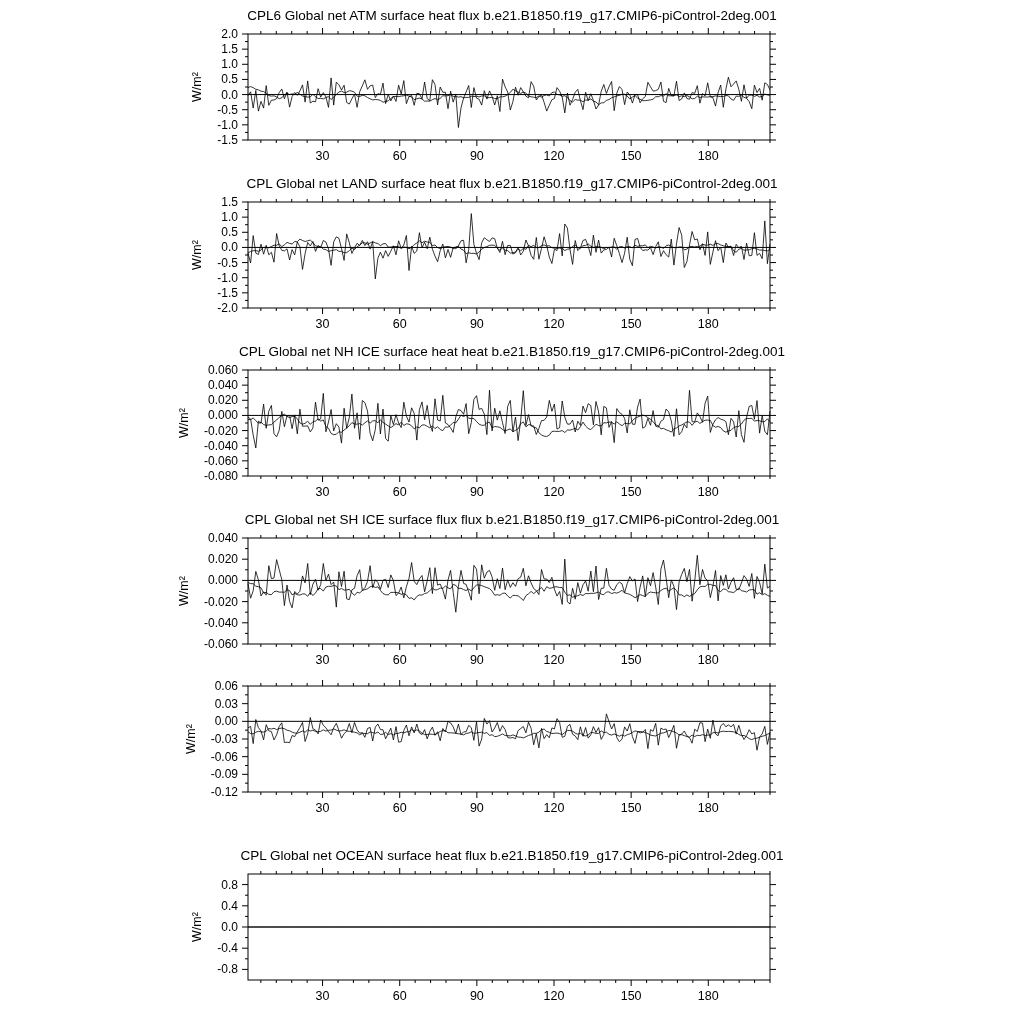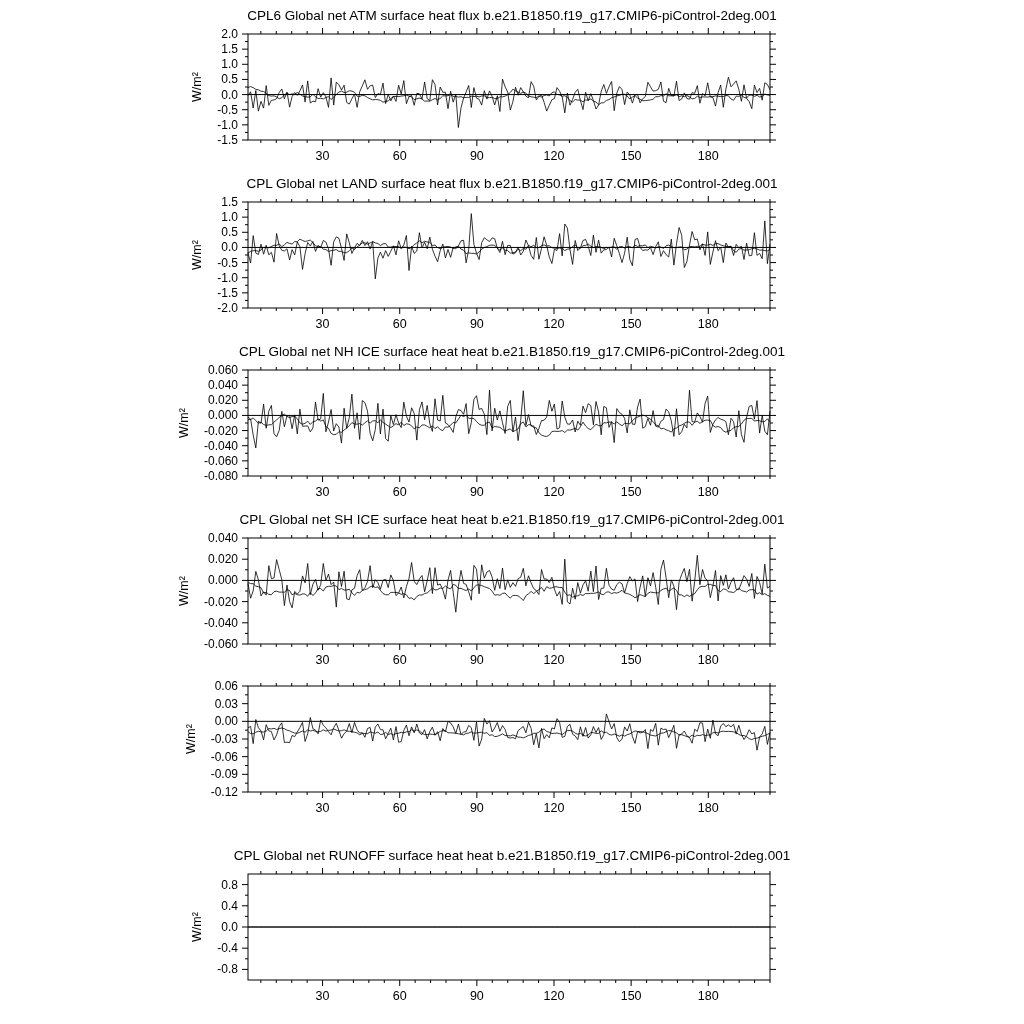--- a/index.html
+++ b/index.html
@@ -409,21 +409,21 @@
         <line x1="770" y1="114" x2="770" y2="117" stroke="#000" stroke-width="1"></line>
         <line x1="770" y1="8" x2="770" y2="5" stroke="#000" stroke-width="1"></line>
         <text x="187.8" y="61" text-anchor="middle" font-size="12.5" transform="rotate(-90 187.8 61)">W/m²</text>
         <line x1="248" y1="53.42857142857142" x2="770" y2="53.42857142857142" stroke="#000" stroke-width="1"></line>
         <polyline points="248.0,55.2 250.6,57.0 253.2,73.1 255.8,86.0 258.4,59.1 261.0,61.3 263.6,42.1 266.2,66.3 268.8,49.2 271.4,43.4 274.0,71.8 276.6,74.8 279.2,68.4 281.8,49.4 284.4,64.7 287.0,53.7 289.6,53.5 292.1,66.7 294.7,52.9 297.3,71.9 299.9,47.2 302.5,64.2 305.1,64.1 307.7,63.9 310.3,69.9 312.9,66.0 315.5,40.1 318.1,58.2 320.7,56.9 323.3,31.4 325.9,69.8 328.5,60.0 331.1,47.5 333.7,68.9 336.3,61.7 338.9,65.0 341.5,81.1 344.1,46.2 346.7,66.3 349.3,55.5 351.9,32.1 354.5,66.3 357.1,50.8 359.7,77.4 362.3,38.5 364.9,40.7 367.5,49.1 370.1,71.2 372.7,78.8 375.3,67.5 377.9,41.3 380.4,72.0 383.0,47.1 385.6,76.5 388.2,79.2 390.8,53.7 393.4,62.6 396.0,52.6 398.6,61.0 401.2,65.6 403.8,40.2 406.4,54.1 409.0,60.1 411.6,45.8 414.2,51.5 416.8,78.1 419.4,47.7 422.0,39.9 424.6,57.8 427.2,43.4 429.8,61.8 432.4,69.4 435.0,36.8 437.6,58.0 440.2,59.0 442.8,33.3 445.4,61.0 448.0,62.5 450.6,65.9 453.2,70.4 455.8,54.8 458.4,47.5 461.0,48.5 463.6,52.3 466.1,41.6 468.7,71.7 471.3,60.6 473.9,37.4 476.5,33.7 479.1,47.4 481.7,46.4 484.3,52.1 486.9,72.6 489.5,28.1 492.1,68.9 494.7,46.2 497.3,58.1 499.9,48.8 502.5,60.7 505.1,71.5 507.7,44.3 510.3,38.4 512.9,69.8 515.5,55.0 518.1,78.6 520.7,58.5 523.3,28.7 525.9,63.3 528.5,52.6 531.1,64.1 533.7,63.9 536.3,72.5 538.9,66.4 541.5,58.6 544.1,58.3 546.7,55.0 549.3,38.4 551.9,49.3 554.4,42.0 557.0,67.1 559.6,65.7 562.2,39.0 564.8,55.2 567.4,62.1 570.0,62.1 572.6,58.0 575.2,70.0 577.8,59.2 580.4,63.3 583.0,44.1 585.6,50.7 588.2,41.7 590.8,43.6 593.4,62.8 596.0,39.5 598.6,49.9 601.2,72.8 603.8,44.4 606.4,45.9 609.0,65.4 611.6,59.6 614.2,80.6 616.8,46.6 619.4,50.6 622.0,52.3 624.6,56.2 627.2,70.9 629.8,47.8 632.4,62.2 635.0,62.3 637.6,45.0 640.1,37.1 642.7,66.2 645.3,64.6 647.9,56.4 650.5,63.3 653.1,48.6 655.7,64.1 658.3,65.2 660.9,59.2 663.5,57.5 666.1,47.0 668.7,49.9 671.3,59.0 673.9,74.4 676.5,46.8 679.1,72.8 681.7,69.7 684.3,62.2 686.9,66.0 689.5,28.3 692.1,59.6 694.7,60.0 697.3,50.9 699.9,54.5 702.5,60.2 705.1,41.3 707.7,34.1 710.3,70.4 712.9,62.3 715.5,57.8 718.1,55.5 720.7,57.1 723.3,58.0 725.9,59.6 728.4,72.7 731.0,56.3 733.6,59.9 736.2,75.0 738.8,48.7 741.4,72.6 744.0,80.3 746.6,55.2 749.2,44.4 751.8,43.5 754.4,57.2 757.0,38.6 759.6,71.1 762.2,53.4 764.8,69.2 767.4,72.8 770.0,49.0" fill="none" stroke="#000000" stroke-width="0.8"></polyline>
         <polyline points="248.0,57.5 250.6,57.6 253.2,55.9 255.8,58.6 258.4,61.3 261.0,60.2 263.6,62.5 266.2,63.4 268.8,62.9 271.4,62.7 274.0,60.1 276.6,58.0 279.2,55.4 281.8,53.5 284.4,52.2 287.0,54.4 289.6,55.7 292.1,54.5 294.7,54.3 297.3,56.7 299.9,60.9 302.5,62.2 305.1,61.3 307.7,59.2 310.3,62.4 312.9,59.7 315.5,59.1 318.1,56.9 320.7,59.1 323.3,57.9 325.9,64.6 328.5,66.3 331.1,71.4 333.7,72.7 336.3,72.3 338.9,69.7 341.5,70.3 344.1,68.0 346.7,66.1 349.3,63.7 351.9,60.6 354.5,62.0 357.1,62.2 359.7,61.6 362.3,63.1 364.9,60.8 367.5,58.9 370.1,61.1 372.7,58.9 375.3,58.7 377.9,60.8 380.4,57.9 383.0,60.4 385.6,62.1 388.2,63.9 390.8,65.6 393.4,63.8 396.0,61.6 398.6,62.9 401.2,60.2 403.8,63.5 406.4,61.8 409.0,62.2 411.6,63.9 414.2,66.9 416.8,64.9 419.4,65.8 422.0,63.0 424.6,62.9 427.2,64.3 429.8,65.8 432.4,63.9 435.0,66.6 437.6,64.7 440.2,67.5 442.8,68.6 445.4,64.9 448.0,65.2 450.6,63.2 453.2,60.4 455.8,60.9 458.4,57.2 461.0,53.2 463.6,54.6 466.1,53.1 468.7,56.3 471.3,56.4 473.9,56.5 476.5,59.5 479.1,62.2 481.7,63.3 484.3,63.2 486.9,60.8 489.5,60.1 492.1,65.9 494.7,64.5 497.3,64.9 499.9,65.3 502.5,67.4 505.1,69.0 507.7,67.9 510.3,66.9 512.9,69.7 515.5,68.3 518.1,66.9 520.7,61.7 523.3,59.9 525.9,64.9 528.5,62.6 531.1,62.9 533.7,65.5 536.3,65.8 538.9,70.7 541.5,73.0 544.1,74.1 546.7,74.5 549.3,73.1 551.9,69.5 554.4,69.2 557.0,69.4 559.6,69.3 562.2,68.6 564.8,70.5 567.4,68.0 570.0,68.1 572.6,67.3 575.2,66.3 577.8,68.1 580.4,64.8 583.0,60.1 585.6,64.0 588.2,66.5 590.8,67.6 593.4,65.0 596.0,62.2 598.6,63.6 601.2,63.9 603.8,60.7 606.4,60.9 609.0,60.0 611.6,60.2 614.2,62.0 616.8,59.8 619.4,62.0 622.0,63.7 624.6,61.3 627.2,61.5 629.8,61.9 632.4,58.6 635.0,56.3 637.6,55.1 640.1,54.0 642.7,53.1 645.3,53.9 647.9,55.7 650.5,57.3 653.1,59.7 655.7,63.0 658.3,63.5 660.9,66.9 663.5,66.3 666.1,67.8 668.7,68.7 671.3,70.1 673.9,66.6 676.5,66.0 679.1,63.9 681.7,63.0 684.3,61.3 686.9,60.0 689.5,60.1 692.1,63.3 694.7,60.1 697.3,59.3 699.9,61.4 702.5,59.7 705.1,58.2 707.7,58.1 710.3,58.4 712.9,63.5 715.5,65.2 718.1,64.5 720.7,65.6 723.3,68.9 725.9,70.2 728.4,68.9 731.0,68.3 733.6,65.7 736.2,64.7 738.8,64.4 741.4,62.1 744.0,58.2 746.6,56.3 749.2,56.5 751.8,56.3 754.4,59.1 757.0,58.5 759.6,58.8 762.2,59.7 764.8,59.5 767.4,56.8 770.0,59.9" fill="none" stroke="#000000" stroke-width="0.8"></polyline>
       </svg>
   </div>
 
   <div class="panel">
-    <div class="chart-title">CPL Global net SH ICE surface heat heat b.e21.B1850.f19_g17.CMIP6-piControl-2deg.001</div>
+    <div class="chart-title">CPL Global net SH ICE surface flux flux b.e21.B1850.f19_g17.CMIP6-piControl-2deg.001</div>
     <svg class="plot" viewBox="0 0 1024 146">
         <rect x="248" y="8" width="522" height="106" fill="none" stroke="#000000" stroke-width="1"></rect>
         <line x1="248" y1="8" x2="242" y2="8" stroke="#000" stroke-width="1"></line>
         <line x1="770" y1="8" x2="776" y2="8" stroke="#000" stroke-width="1"></line>
         <text x="238" y="12" text-anchor="end" font-size="12">0.040</text>
         <line x1="248" y1="18.6" x2="245" y2="18.6" stroke="#000" stroke-width="1"></line>
         <line x1="770" y1="18.6" x2="773" y2="18.6" stroke="#000" stroke-width="1"></line>
         <line x1="248" y1="29.2" x2="242" y2="29.2" stroke="#000" stroke-width="1"></line>
         <line x1="770" y1="29.2" x2="776" y2="29.2" stroke="#000" stroke-width="1"></line>
         <text x="238" y="33.2" text-anchor="end" font-size="12">0.020</text>
@@ -639,21 +639,21 @@
         <line x1="770" y1="114" x2="770" y2="117" stroke="#000" stroke-width="1"></line>
         <line x1="770" y1="8" x2="770" y2="5" stroke="#000" stroke-width="1"></line>
         <text x="194.5" y="61" text-anchor="middle" font-size="12.5" transform="rotate(-90 194.5 61)">W/m²</text>
         <line x1="248" y1="43.33333333333333" x2="770" y2="43.33333333333333" stroke="#000" stroke-width="1"></line>
         <polyline points="248.0,49.8 250.6,48.4 253.2,65.6 255.8,41.5 258.4,49.7 261.0,53.0 263.6,61.8 266.2,46.7 268.8,52.8 271.4,53.6 274.0,61.9 276.6,56.9 279.2,48.4 281.8,44.8 284.4,64.5 287.0,64.2 289.6,64.7 292.1,57.5 294.7,58.6 297.3,54.0 299.9,49.5 302.5,44.4 305.1,63.5 307.7,55.9 310.3,39.5 312.9,50.7 315.5,52.1 318.1,55.9 320.7,42.1 323.3,47.3 325.9,49.8 328.5,53.7 331.1,56.8 333.7,49.7 336.3,45.3 338.9,52.4 341.5,60.2 344.1,55.7 346.7,53.2 349.3,45.5 351.9,54.6 354.5,44.4 357.1,51.8 359.7,55.1 362.3,54.7 364.9,59.3 367.5,50.5 370.1,49.4 372.7,63.0 375.3,49.1 377.9,46.0 380.4,51.6 383.0,51.8 385.6,60.8 388.2,55.5 390.8,50.2 393.4,62.0 396.0,48.6 398.6,64.2 401.2,63.6 403.8,52.5 406.4,47.0 409.0,57.8 411.6,48.9 414.2,54.9 416.8,46.0 419.4,54.9 422.0,56.6 424.6,51.6 427.2,60.9 429.8,53.5 432.4,49.1 435.0,57.3 437.6,53.7 440.2,62.8 442.8,50.5 445.4,54.0 448.0,43.3 450.6,44.9 453.2,48.9 455.8,55.6 458.4,46.1 461.0,56.5 463.6,53.9 466.1,53.7 468.7,47.4 471.3,49.7 473.9,62.3 476.5,43.8 479.1,68.1 481.7,61.0 484.3,40.4 486.9,46.1 489.5,42.7 492.1,54.0 494.7,50.0 497.3,44.5 499.9,53.3 502.5,47.6 505.1,51.5 507.7,59.6 510.3,60.0 512.9,59.5 515.5,60.8 518.1,52.6 520.7,50.5 523.3,48.5 525.9,54.8 528.5,44.2 531.1,50.3 533.7,66.8 536.3,55.5 538.9,69.9 541.5,50.4 544.1,60.7 546.7,56.6 549.3,59.8 551.9,49.9 554.4,51.0 557.0,40.6 559.6,44.5 562.2,59.3 564.8,58.4 567.4,48.4 570.0,46.4 572.6,56.3 575.2,57.9 577.8,61.7 580.4,48.8 583.0,58.3 585.6,49.5 588.2,60.1 590.8,56.8 593.4,48.6 596.0,54.5 598.6,49.6 601.2,61.4 603.8,56.6 606.4,35.9 609.0,43.6 611.6,51.0 614.2,45.6 616.8,59.7 619.4,63.7 622.0,61.2 624.6,48.9 627.2,53.0 629.8,45.7 632.4,58.6 635.0,65.4 637.6,53.5 640.1,54.9 642.7,54.3 645.3,51.5 647.9,70.6 650.5,51.6 653.1,53.3 655.7,45.3 658.3,67.2 660.9,50.1 663.5,51.5 666.1,51.0 668.7,59.6 671.3,53.8 673.9,47.3 676.5,70.3 679.1,56.9 681.7,56.1 684.3,53.0 686.9,57.8 689.5,59.6 692.1,65.2 694.7,51.2 697.3,53.5 699.9,44.7 702.5,45.1 705.1,63.7 707.7,51.1 710.3,60.3 712.9,42.1 715.5,55.8 718.1,57.8 720.7,48.1 723.3,45.4 725.9,48.8 728.4,46.9 731.0,48.8 733.6,46.3 736.2,56.1 738.8,47.3 741.4,56.2 744.0,61.5 746.6,57.6 749.2,51.7 751.8,55.9 754.4,54.7 757.0,72.2 759.6,59.0 762.2,55.9 764.8,48.4 767.4,66.4 770.0,54.3" fill="none" stroke="#000000" stroke-width="0.8"></polyline>
         <polyline points="248.0,53.8 250.6,55.5 253.2,55.8 255.8,54.2 258.4,53.3 261.0,53.9 263.6,54.1 266.2,53.0 268.8,50.5 271.4,51.0 274.0,50.3 276.6,51.5 279.2,50.6 281.8,50.0 284.4,50.7 287.0,52.2 289.6,52.8 292.1,54.1 294.7,55.0 297.3,55.2 299.9,54.2 302.5,53.0 305.1,54.2 307.7,51.9 310.3,53.0 312.9,52.3 315.5,53.4 318.1,53.9 320.7,53.4 323.3,51.8 325.9,53.1 328.5,52.3 331.1,52.1 333.7,50.9 336.3,52.1 338.9,53.0 341.5,52.7 344.1,51.8 346.7,53.0 349.3,53.3 351.9,53.7 354.5,54.2 357.1,54.9 359.7,56.8 362.3,55.3 364.9,55.5 367.5,55.7 370.1,54.0 372.7,54.5 375.3,55.3 377.9,54.0 380.4,56.5 383.0,56.2 385.6,54.3 388.2,56.5 390.8,55.6 393.4,56.9 396.0,55.5 398.6,55.2 401.2,54.3 403.8,54.9 406.4,53.8 409.0,53.7 411.6,51.7 414.2,53.1 416.8,51.8 419.4,53.0 422.0,55.1 424.6,56.6 427.2,56.5 429.8,56.1 432.4,56.3 435.0,56.5 437.6,55.4 440.2,53.4 442.8,52.7 445.4,52.7 448.0,54.8 450.6,54.8 453.2,55.0 455.8,55.2 458.4,55.8 461.0,56.2 463.6,56.9 466.1,55.4 468.7,55.1 471.3,53.8 473.9,55.3 476.5,55.0 479.1,54.5 481.7,54.2 484.3,55.3 486.9,54.6 489.5,57.4 492.1,56.7 494.7,58.6 497.3,58.3 499.9,57.3 502.5,55.9 505.1,57.5 507.7,57.7 510.3,57.9 512.9,56.9 515.5,57.9 518.1,59.1 520.7,59.2 523.3,59.9 525.9,58.8 528.5,57.4 531.1,56.8 533.7,55.3 536.3,55.3 538.9,54.2 541.5,51.7 544.1,51.0 546.7,53.5 549.3,54.3 551.9,55.5 554.4,55.3 557.0,55.0 559.6,55.7 562.2,56.6 564.8,54.5 567.4,52.4 570.0,52.5 572.6,53.2 575.2,55.2 577.8,56.2 580.4,55.3 583.0,57.2 585.6,58.0 588.2,57.1 590.8,54.4 593.4,54.7 596.0,55.4 598.6,55.4 601.2,52.8 603.8,54.6 606.4,54.2 609.0,56.3 611.6,57.1 614.2,56.0 616.8,57.0 619.4,58.2 622.0,56.9 624.6,58.1 627.2,56.7 629.8,55.9 632.4,54.4 635.0,52.9 637.6,53.5 640.1,53.6 642.7,53.8 645.3,54.5 647.9,55.6 650.5,57.1 653.1,57.6 655.7,58.0 658.3,56.6 660.9,55.2 663.5,54.9 666.1,53.8 668.7,52.5 671.3,52.9 673.9,53.8 676.5,54.9 679.1,56.9 681.7,56.7 684.3,57.6 686.9,58.6 689.5,59.2 692.1,57.0 694.7,58.5 697.3,57.3 699.9,57.6 702.5,56.6 705.1,57.5 707.7,57.1 710.3,56.9 712.9,54.8 715.5,54.4 718.1,55.0 720.7,53.6 723.3,53.2 725.9,53.5 728.4,53.4 731.0,53.5 733.6,53.8 736.2,54.6 738.8,56.4 741.4,57.6 744.0,57.5 746.6,58.7 749.2,60.7 751.8,61.6 754.4,60.4 757.0,60.2 759.6,59.2 762.2,58.3 764.8,57.6 767.4,56.3 770.0,55.2" fill="none" stroke="#000000" stroke-width="0.8"></polyline>
       </svg>
   </div>
 
   <div class="panel">
-    <div class="chart-title">CPL Global net RUNOFF surface heat heat b.e21.B1850.f19_g17.CMIP6-piControl-2deg.001</div>
+    <div class="chart-title">CPL Global net OCEAN surface heat flux b.e21.B1850.f19_g17.CMIP6-piControl-2deg.001</div>
     <svg class="plot" viewBox="0 0 1024 146">
         <rect x="248" y="8" width="522" height="106" fill="none" stroke="#000000" stroke-width="1"></rect>
         <line x1="248" y1="18.599999999999998" x2="242" y2="18.599999999999998" stroke="#000" stroke-width="1"></line>
         <line x1="770" y1="18.599999999999998" x2="776" y2="18.599999999999998" stroke="#000" stroke-width="1"></line>
         <text x="238" y="22.599999999999998" text-anchor="end" font-size="12">0.8</text>
         <line x1="248" y1="29.199999999999996" x2="245" y2="29.199999999999996" stroke="#000" stroke-width="1"></line>
         <line x1="770" y1="29.199999999999996" x2="773" y2="29.199999999999996" stroke="#000" stroke-width="1"></line>
         <line x1="248" y1="39.8" x2="242" y2="39.8" stroke="#000" stroke-width="1"></line>
         <line x1="770" y1="39.8" x2="776" y2="39.8" stroke="#000" stroke-width="1"></line>
         <text x="238" y="43.8" text-anchor="end" font-size="12">0.4</text>

